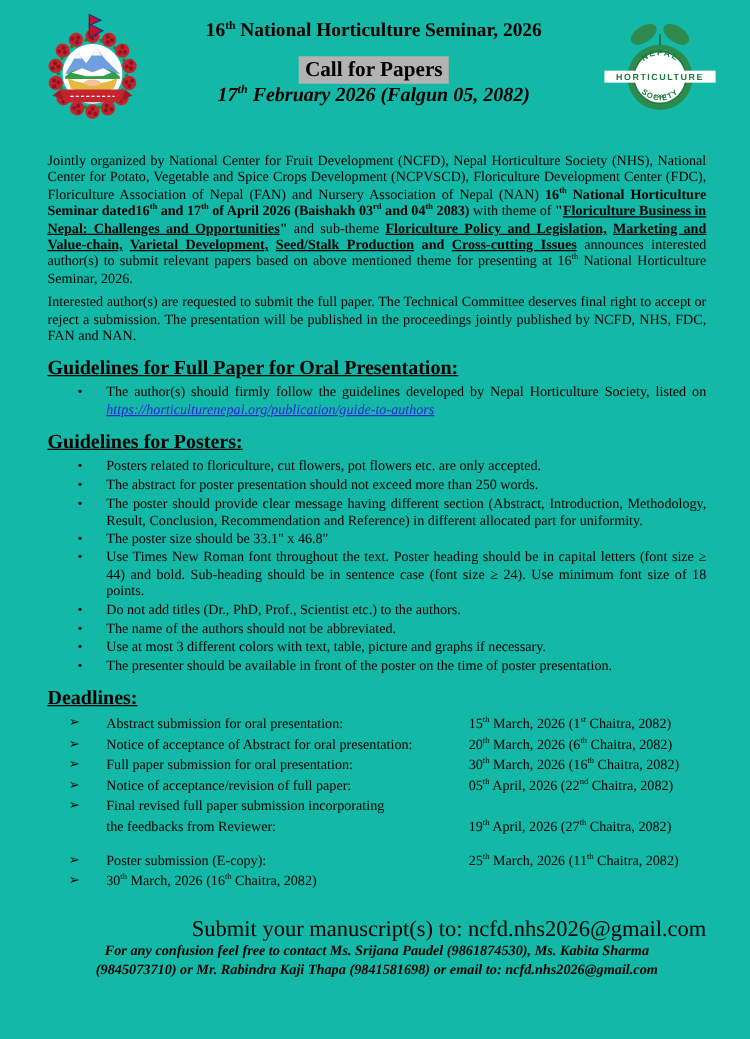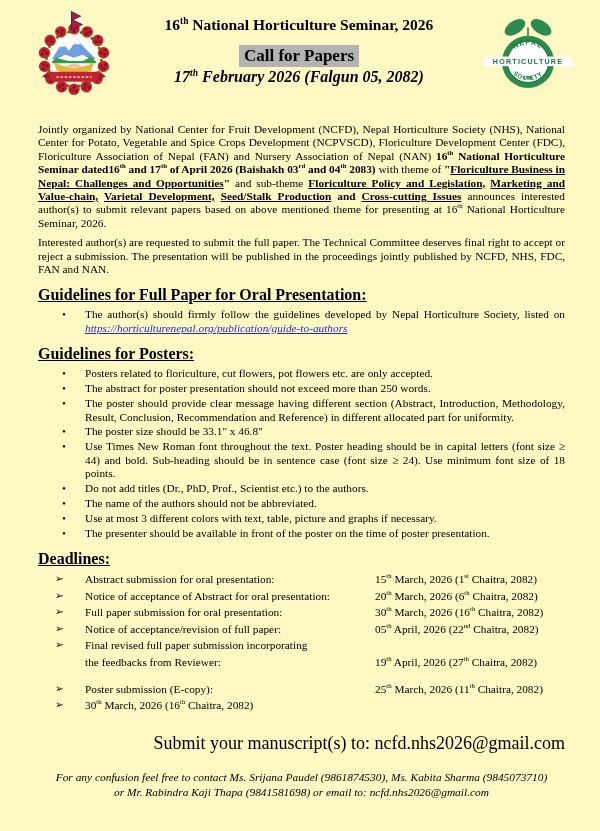--- a/index.html
+++ b/index.html
@@ -3,21 +3,21 @@
 <meta charset="utf-8">
 <title>Document</title>
 <style>
   :root{
     --highlight:#b3b3b3;
     --link:#2626d8;
   }
   *{box-sizing:border-box;}
   html,body{margin:0;padding:0;background:#ffffff;}
   .page{
-    width:600px;height:831px;margin:0 auto;background:#fef9c3;color:#000;
+    width:600px;height:831px;margin:0 auto;background:#14b8a6;color:#000;
     font-family:"Liberation Serif","DejaVu Serif",serif;
     position:relative;overflow:hidden;
   }
   
   .header{display:flex;justify-content:space-between;align-items:flex-start;padding:9px 26px 0 32px;}
   .emblem{width:84px;height:90px;flex:none;}
   .nhslogo{width:92px;height:84px;flex:none;margin-top:4px;}
   .header-center{flex:1;text-align:center;padding-top:7px;}
   .header-title{font-size:15.5px;font-weight:bold;}
   .cfp-wrap{margin-top:11px;}
@@ -37,22 +37,22 @@
   .btext{flex:1;text-align:justify;}
   
   .dl-row{display:flex;padding-left:17px;margin:2.5px 0;line-height:14px;}
   .dl-marker{width:30px;flex:none;font-size:10.5px;}
   .dl-label{width:290px;flex:none;}
   .dl-date{flex:1;}
   .dl-gap{margin-top:13px;}
   
   .submit-line{margin-top:20px;text-align:right;font-size:18px;line-height:22px;}
   .contact-line{
-    margin:16px auto 0 auto;max-width:492px;text-align:center;
-    font-size:11.4px;line-height:14.5px;font-style:italic;font-weight:normal;
+    margin:0 auto 0 auto;max-width:492px;text-align:center;
+    font-size:11.4px;line-height:14.5px;font-style:italic;font-weight:bold;
   }
   
   .f-b{font-weight:bold;}
   .f-u{text-decoration:underline;}
   .f-i{font-style:italic;}
   .f-p{vertical-align:super;font-size:0.6em;line-height:0;}
   .f-l{color:var(--link);}
 </style>
 </head>
 <body>

